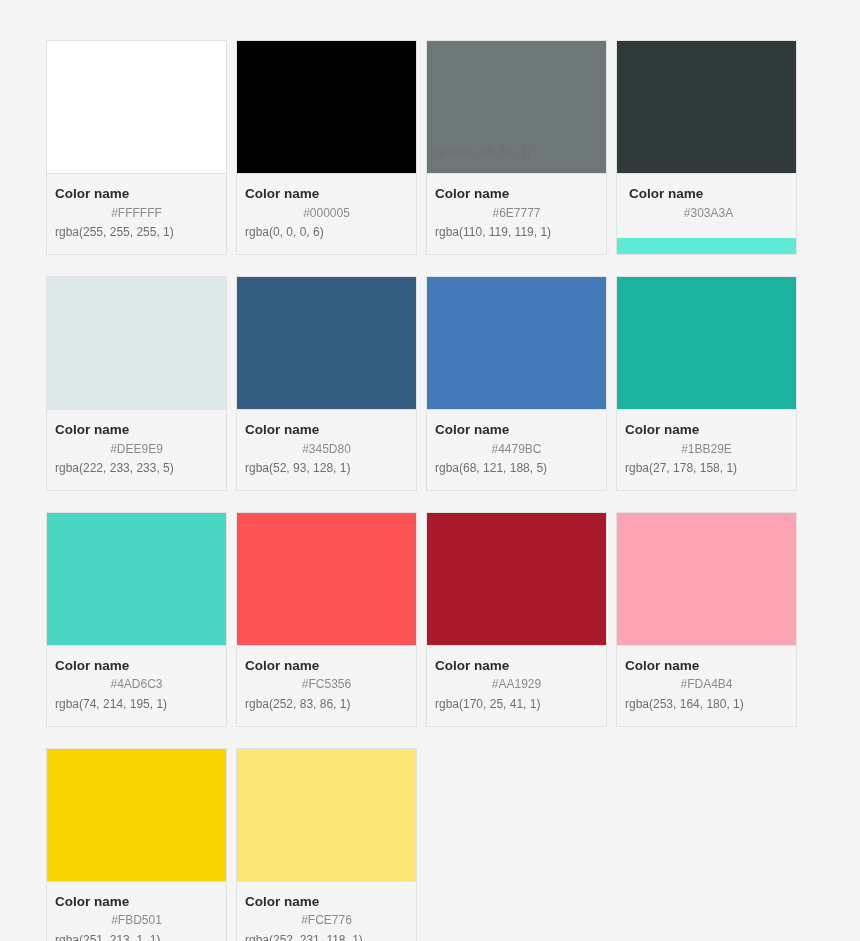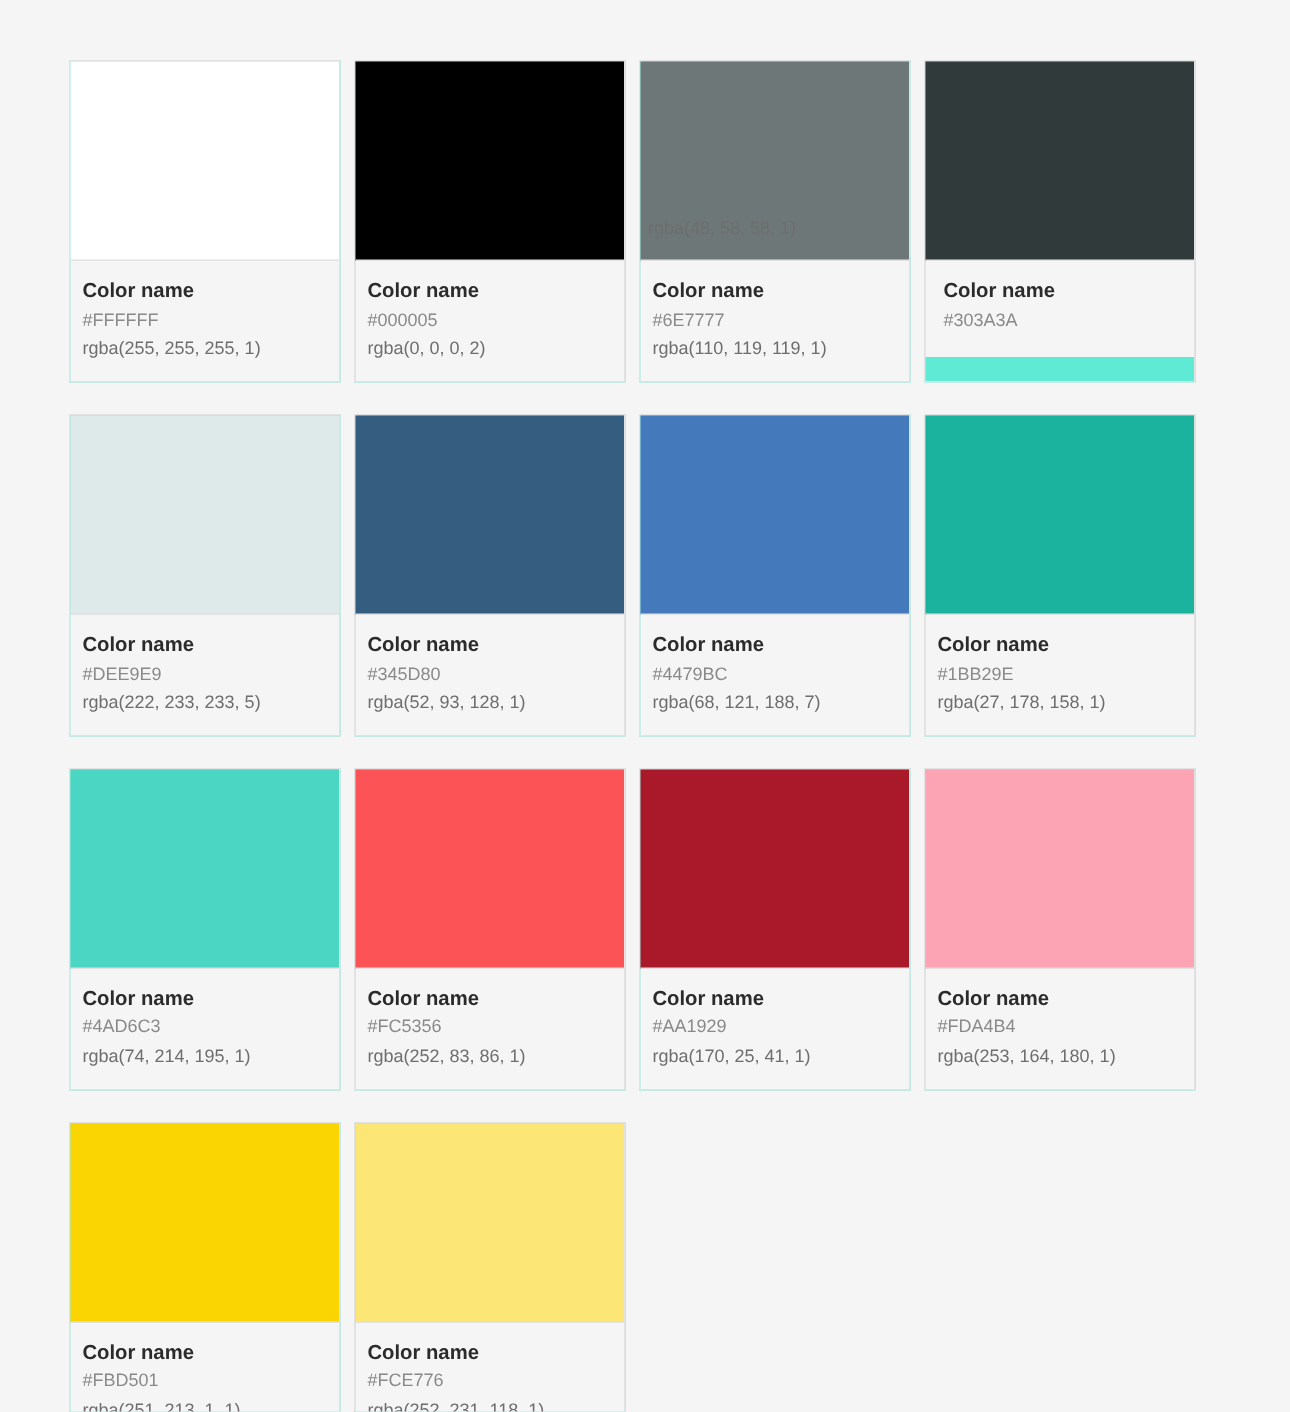--- a/index.html
+++ b/index.html
@@ -54,20 +54,21 @@
     color: #2b2b2b;
     line-height: 1.45;
     white-space: nowrap;
   }
 
   .color-hex {
     font-size: 12px;
     color: #8a8a8a;
     line-height: 1.6;
     white-space: nowrap;
+    text-align: center;
   }
 
   .color-rgba {
     font-size: 12px;
     color: #6e6e6e;
     line-height: 1.6;
     white-space: nowrap;
   }
 
   
@@ -92,21 +93,21 @@
         <div class="color-label">Color name</div>
         <div class="color-hex">#FFFFFF</div>
         <div class="color-rgba">rgba(255, 255, 255, 1)</div>
       </div>
     </div>
     <div class="color-card">
       <div class="swatch" style="background: rgb(0, 0, 0);"></div>
       <div class="card-info">
         <div class="color-label">Color name</div>
         <div class="color-hex">#000005</div>
-        <div class="color-rgba">rgba(0, 0, 0, 2)</div>
+        <div class="color-rgba">rgba(0, 0, 0, 6)</div>
       </div>
     </div>
     <div class="color-card">
       <div class="swatch" style="background: rgb(110, 119, 119);"></div>
       <div class="card-info">
         <div class="color-label">Color name</div>
         <div class="color-hex">#6E7777</div>
         <div class="color-rgba">rgba(110, 119, 119, 1)</div>
       </div>
     </div>
@@ -132,21 +133,21 @@
         <div class="color-label">Color name</div>
         <div class="color-hex">#345D80</div>
         <div class="color-rgba">rgba(52, 93, 128, 1)</div>
       </div>
     </div>
     <div class="color-card">
       <div class="swatch" style="background: rgb(68, 121, 188);"></div>
       <div class="card-info">
         <div class="color-label">Color name</div>
         <div class="color-hex">#4479BC</div>
-        <div class="color-rgba">rgba(68, 121, 188, 7)</div>
+        <div class="color-rgba">rgba(68, 121, 188, 5)</div>
       </div>
     </div>
     <div class="color-card">
       <div class="swatch" style="background: rgb(27, 178, 158);"></div>
       <div class="card-info">
         <div class="color-label">Color name</div>
         <div class="color-hex">#1BB29E</div>
         <div class="color-rgba">rgba(27, 178, 158, 1)</div>
       </div>
     </div>

